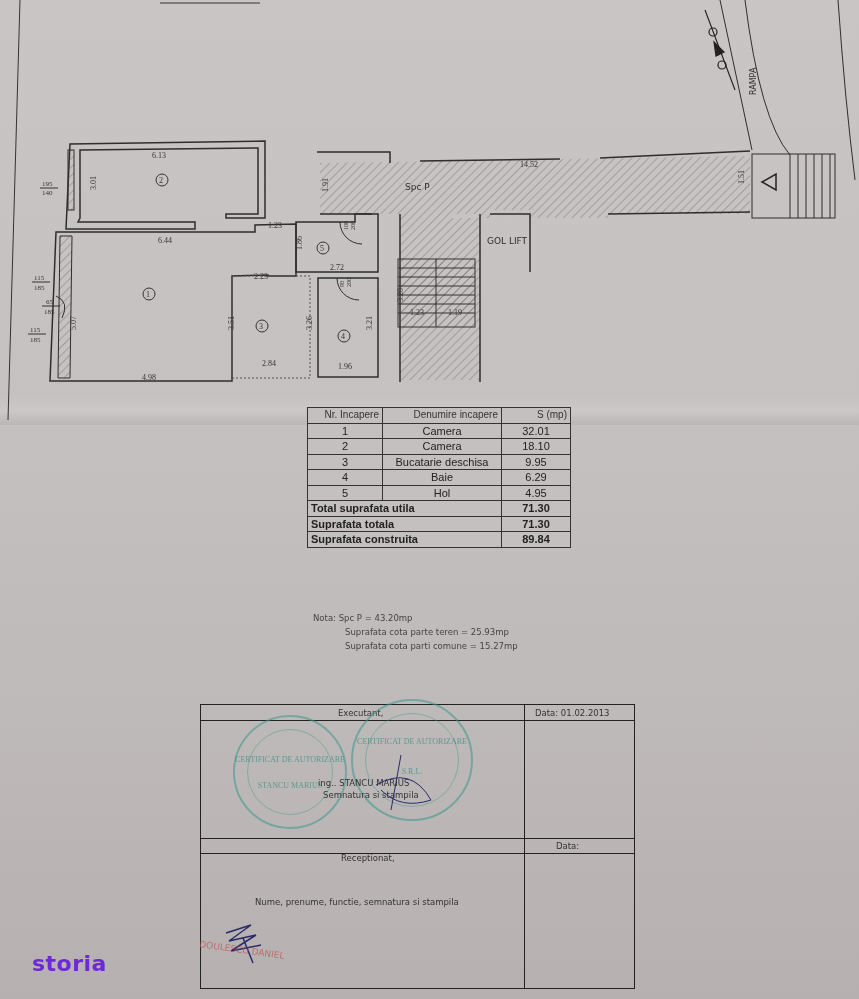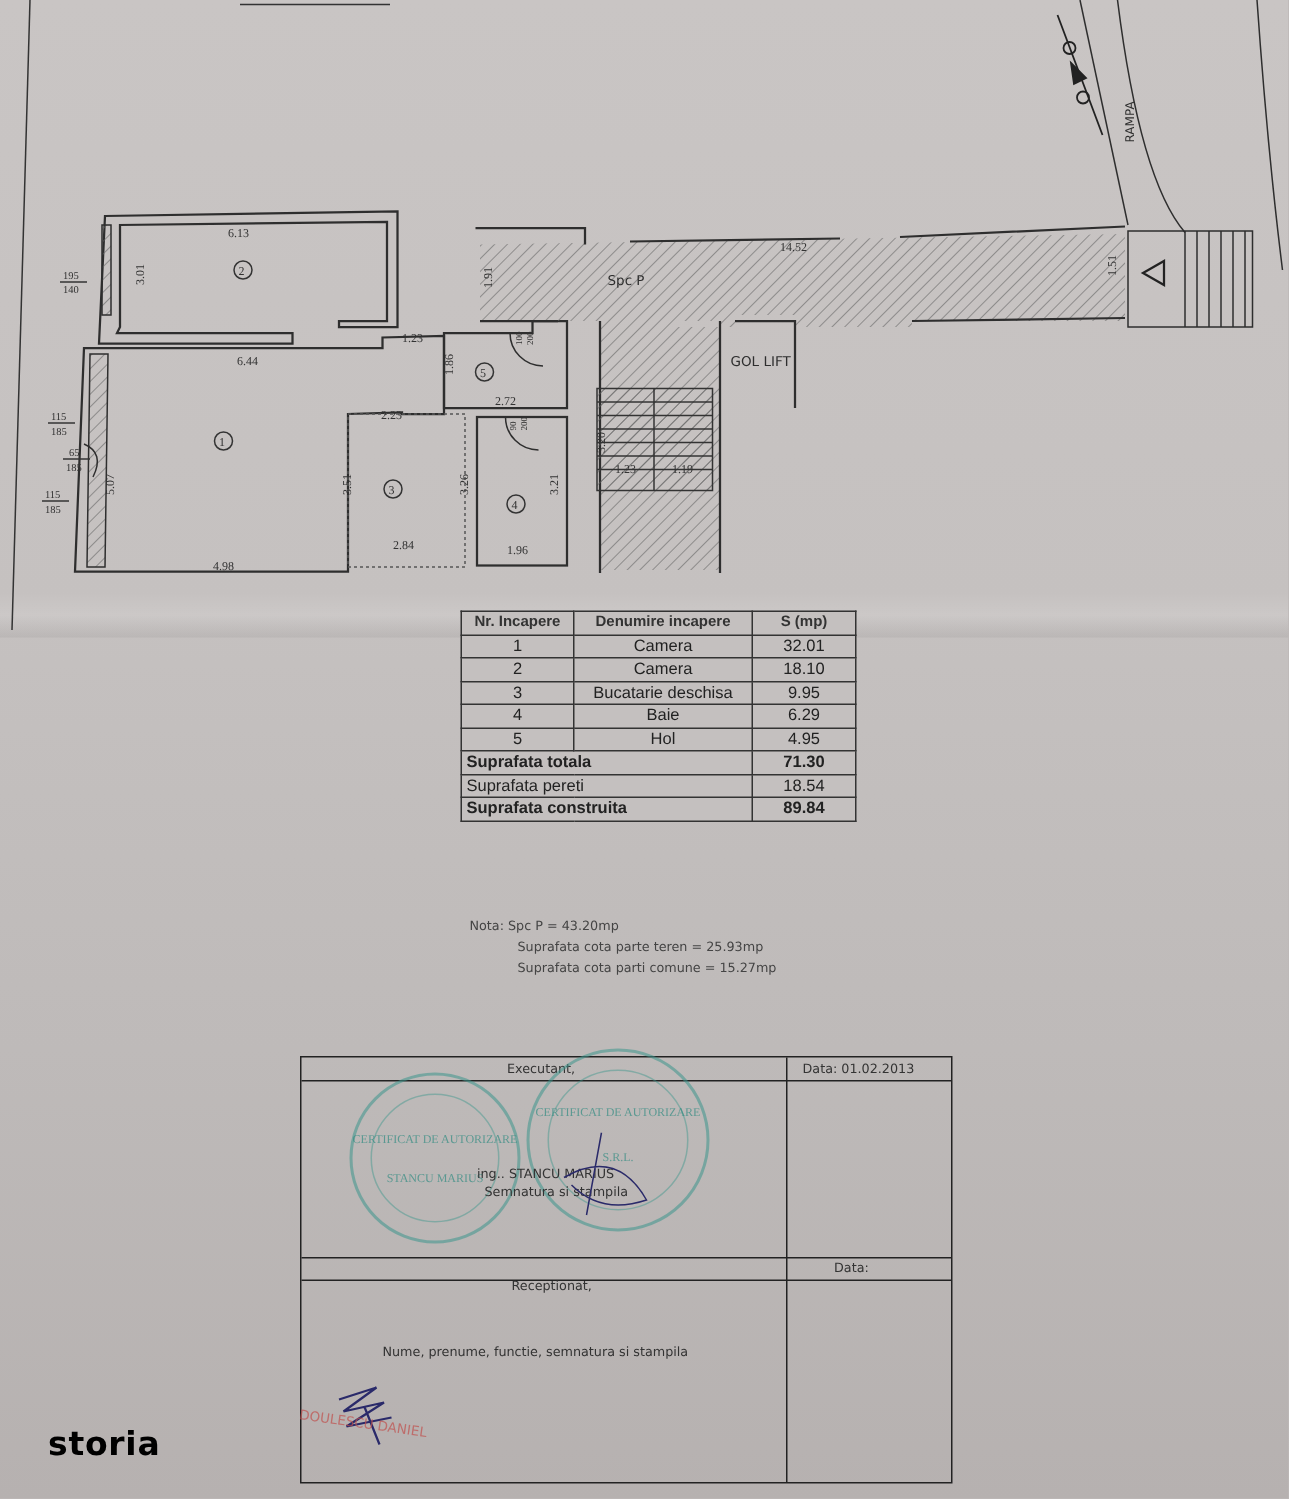--- a/index.html
+++ b/index.html
@@ -9,39 +9,39 @@
   .fold{position:absolute;left:0;top:395px;width:859px;height:30px;
     background:linear-gradient(180deg,rgba(255,255,255,0) 0%,rgba(255,255,255,.12) 50%,rgba(0,0,0,.05) 100%);}
   svg.plan{position:absolute;left:0;top:0;}
   .txt{font-family:"Liberation Serif",serif;fill:#333;}
   .cad{font-family:"DejaVu Sans",sans-serif;fill:#2e2e2e;}
 
   
   .area-table{position:absolute;left:307px;top:407px;width:264px;border-collapse:collapse;
     font-family:"Liberation Sans",sans-serif;font-size:11px;color:#222;background:#c4c0bf;}
   .area-table td,.area-table th{border:1px solid #333;padding:0 3px;height:14.5px;line-height:14px;}
-  .area-table th{font-size:10px;font-weight:bold;color:#333;text-align:center;}
+  .area-table th{font-size:10px;font-weight:normal;color:#333;text-align:right;}
   .area-table td.c{text-align:center;}
   .area-table tr.bold td{font-weight:bold;}
   .area-table td.n{width:68px;}
   .area-table td.v{width:62px;text-align:center;}
 
   .note{position:absolute;left:313px;top:611px;font-family:"DejaVu Sans",sans-serif;font-size:8.5px;color:#444;line-height:14px;}
   .note .ind{padding-left:32px;display:block;}
 
   
   .sig{position:absolute;left:200px;top:704px;width:433px;height:283px;border:1px solid #222;}
   .sig .row{position:absolute;left:0;width:433px;border-bottom:1px solid #222;}
   .sig .vline{position:absolute;left:323px;top:0;bottom:0;border-left:1px solid #222;}
   .sig .lbl{position:absolute;font-size:8.5px;color:#333;font-family:"DejaVu Sans",sans-serif;}
   .stamp{position:absolute;border-radius:50%;border:2px solid rgba(60,150,140,.55);}
   .stamp .in{position:absolute;left:12px;top:12px;right:12px;bottom:12px;border-radius:50%;border:1px solid rgba(60,150,140,.45);}
   .stamp span{position:absolute;width:100%;text-align:center;font-size:8px;color:rgba(50,140,130,.7);font-family:Liberation Serif, serif;}
 
-  .logo{position:absolute;left:32px;top:951px;font-family:"DejaVu Sans",sans-serif;font-weight:bold;font-size:22px;color:#000000;letter-spacing:0.5px;}
+  .logo{position:absolute;left:32px;top:951px;font-family:"DejaVu Sans",sans-serif;font-weight:bold;font-size:22px;color:#6d28d9;letter-spacing:0.5px;}
 </style>
 </head>
 <body>
 
 <div class="paper"></div>
 <div class="fold"></div>
 
 <svg class="plan" width="859" height="420" viewBox="0 0 859 420">
   <defs>
     <pattern id="hatch" width="6" height="6" patternUnits="userSpaceOnUse" patternTransform="rotate(45)">
@@ -202,26 +202,26 @@
         <td class="c n">4</td>
         <td class="c">Baie</td>
         <td class="v">6.29</td>
       </tr>
     <tr>
         <td class="c n">5</td>
         <td class="c">Hol</td>
         <td class="v">4.95</td>
       </tr>
     <tr class="bold">
+        <td colspan="2">Total suprafata utila</td>
+        <td class="v">71.30</td>
+      </tr>
+    <tr class="bold">
         <td colspan="2">Suprafata totala</td>
         <td class="v">71.30</td>
-      </tr>
-    <tr>
-        <td colspan="2">Suprafata pereti</td>
-        <td class="v">18.54</td>
       </tr>
     <tr class="bold">
         <td colspan="2">Suprafata construita</td>
         <td class="v">89.84</td>
       </tr>
   </tbody>
 </table>
 
 <div class="note">
   <span>Nota:</span>

